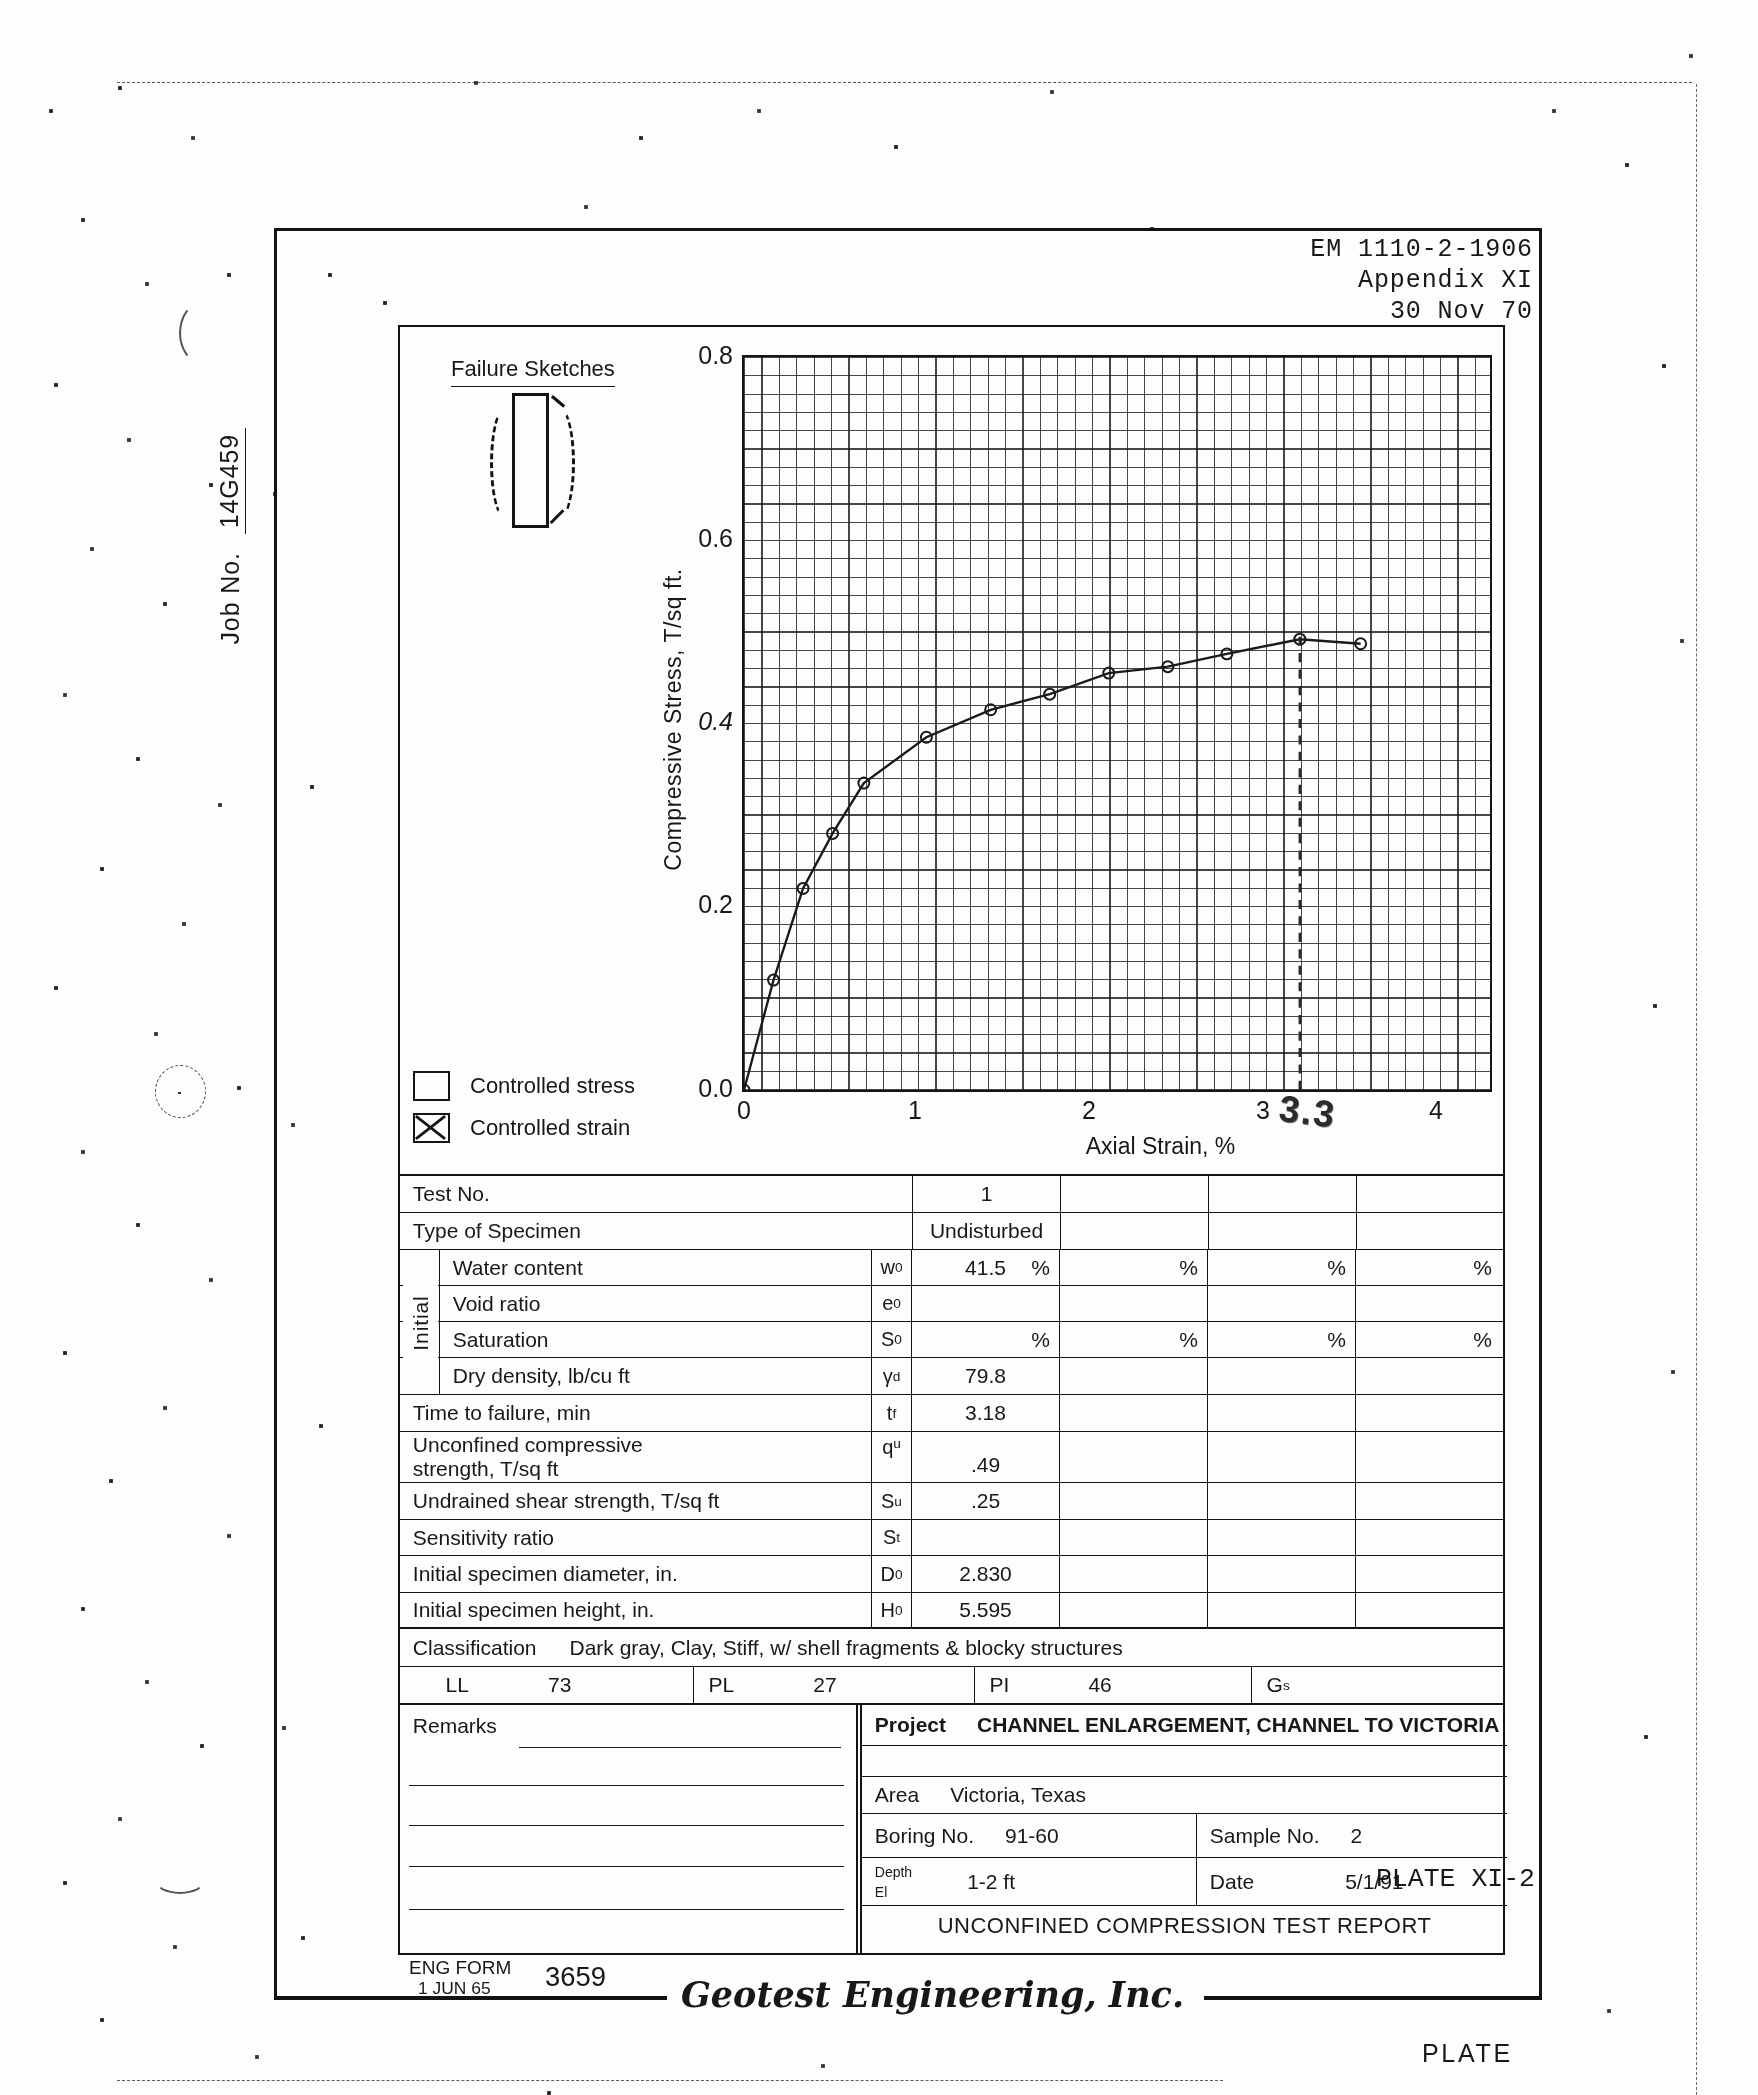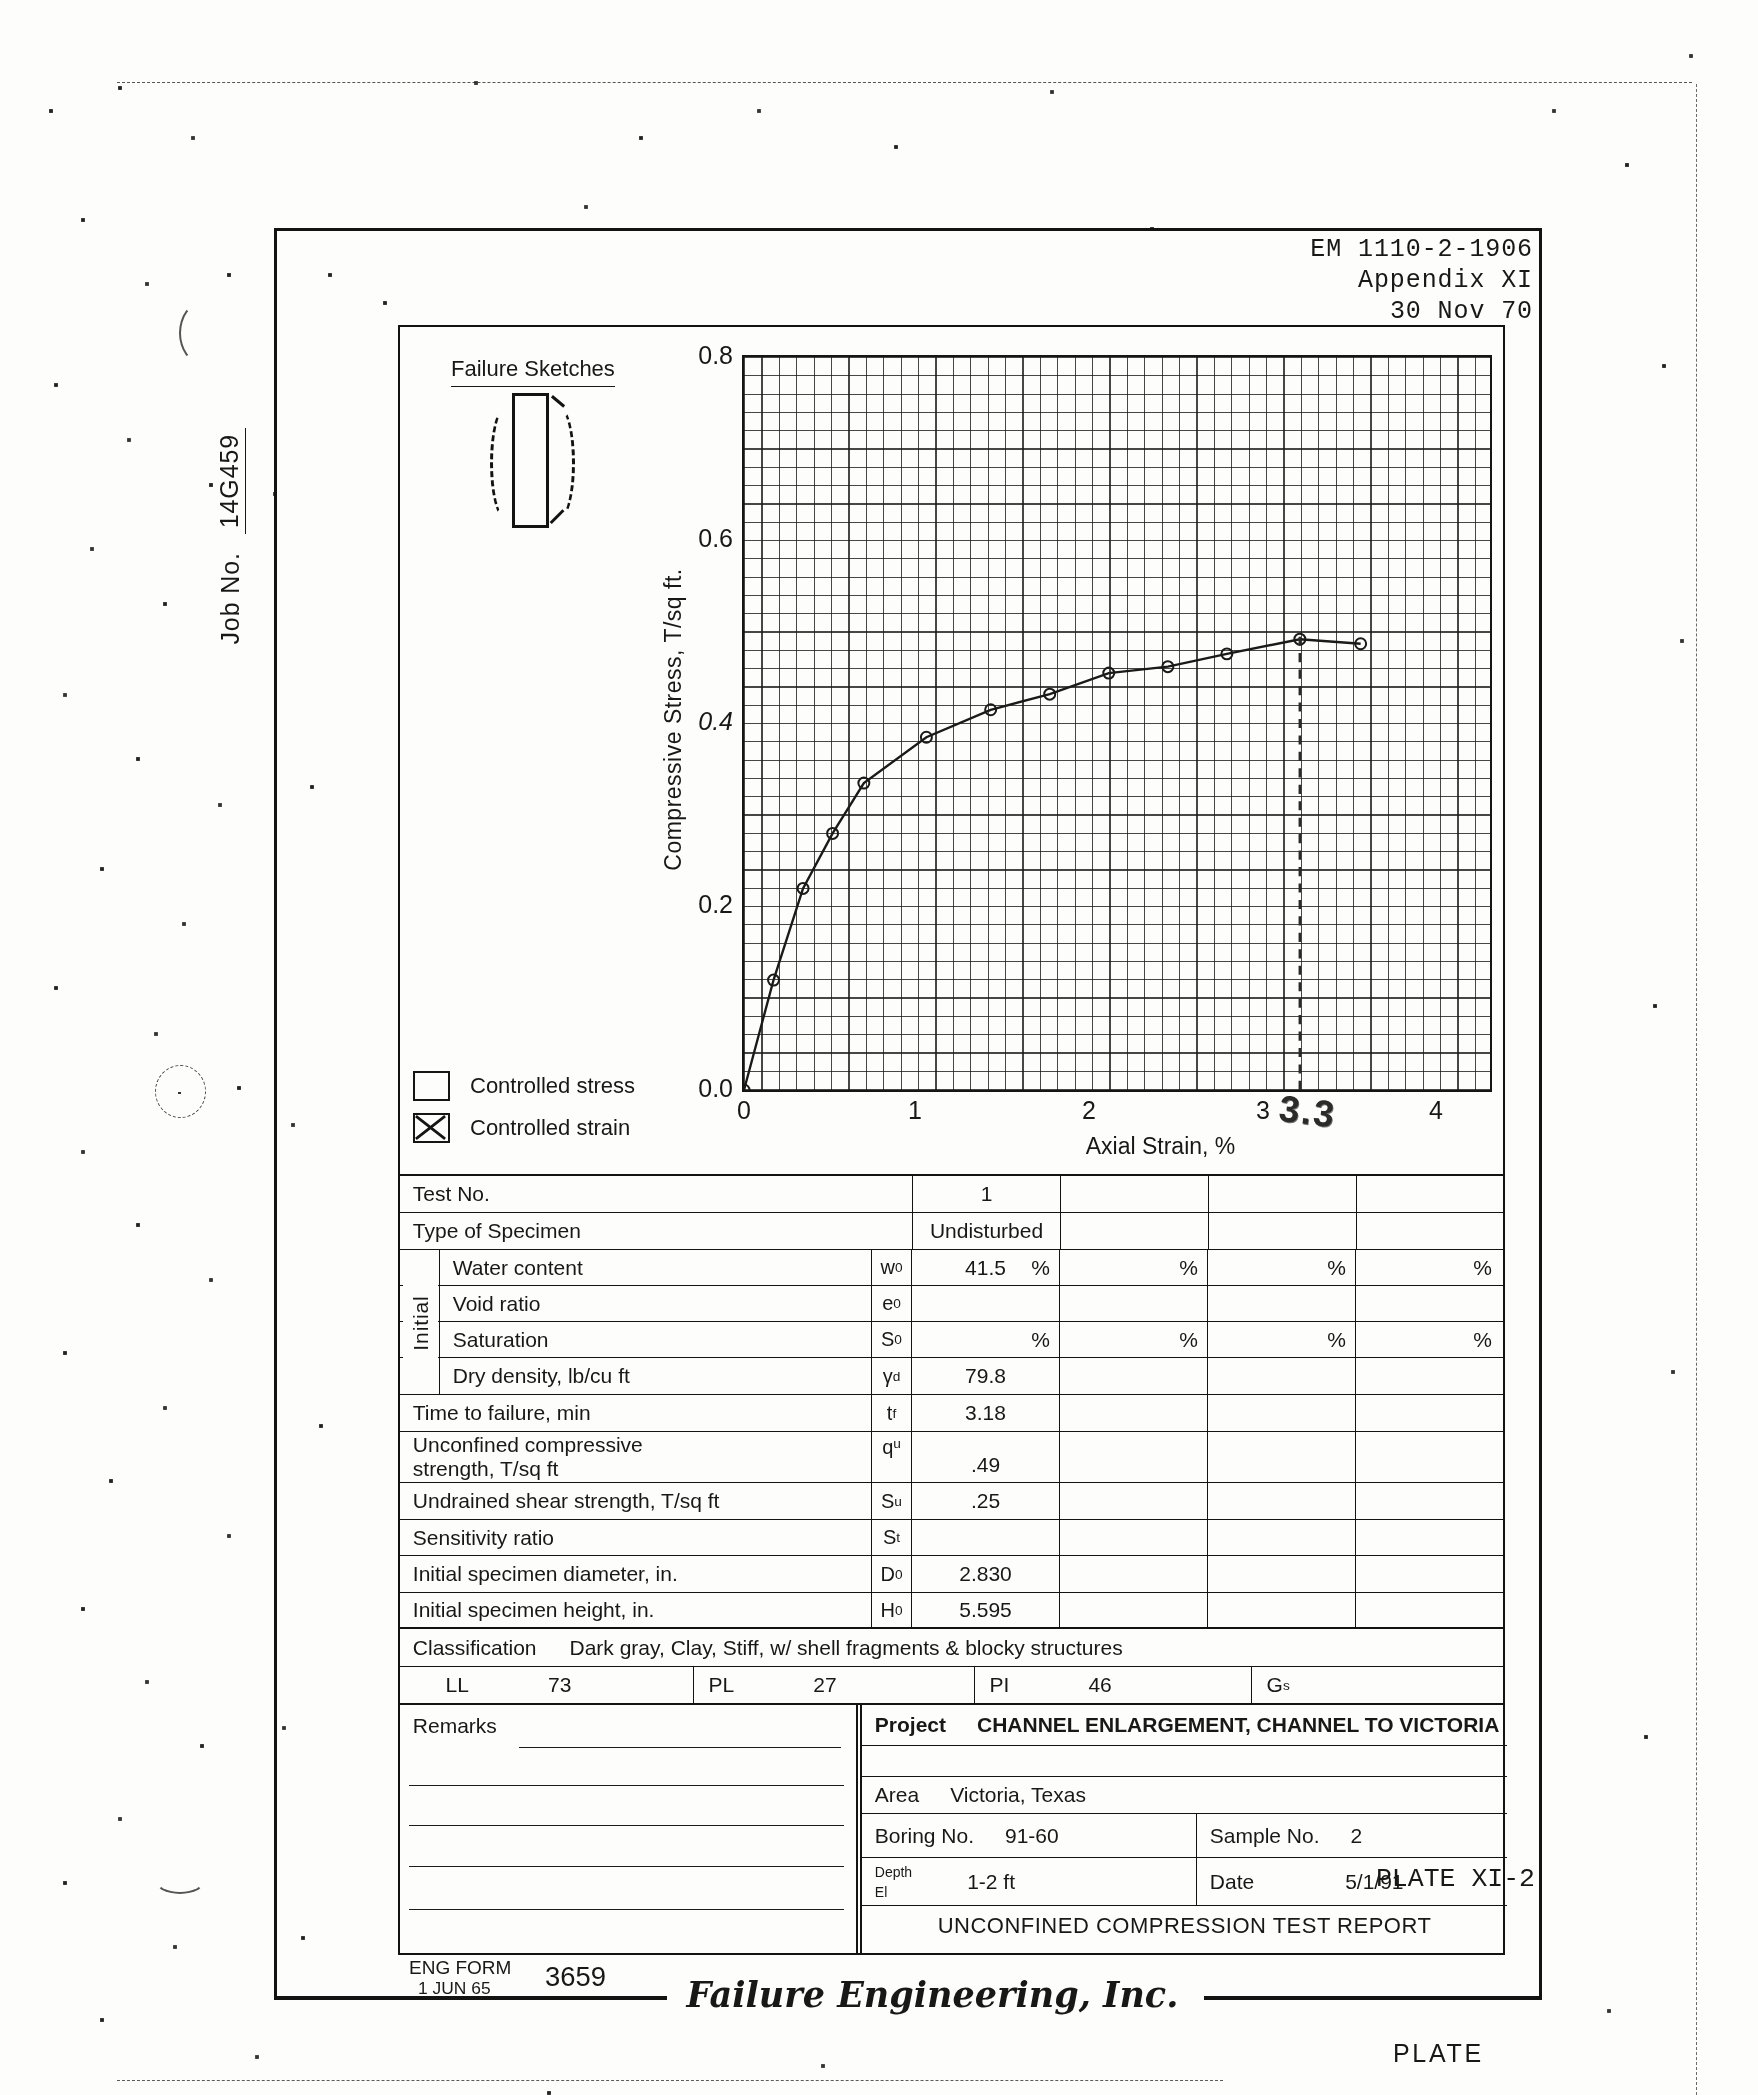--- a/index.html
+++ b/index.html
@@ -129,21 +129,21 @@
   .title-row{justify-content:center; padding-left:0; font-size:22px; letter-spacing:0.5px;}
 
   
   .eng-form{left:409px; top:1957px; font-size:19px; line-height:21px;}
   .eng-form .l2{font-size:17.4px; padding-left:9.1px;}
   .form-num{left:545px; top:1961px; font-size:27.4px;}
   .plate-ref{left:1297px; top:1864px; width:238px; text-align:right;
     font-family:"Liberation Mono", monospace; font-size:26.5px;}
   .company{left:649px; top:1974px; width:567px; text-align:center;
     font-family:"DejaVu Serif", serif; font-style:italic; font-weight:bold; font-size:35px;}
-  .plate-word{left:1393px; top:2039px; font-size:25px; letter-spacing:2.7px;}
+  .plate-word{left:1422px; top:2039px; font-size:25px; letter-spacing:2.7px;}
 </style>
 </head>
 <body>
 
 <div class="page">
 
   <div class="abs speckles"></div>
   <div class="abs edge-top"></div>
   <div class="abs edge-right"></div>
   <div class="abs edge-bottom"></div>
@@ -463,17 +463,17 @@
       </div>
     </div>
   </div>
 
   <div class="abs eng-form">
     <div>ENG FORM</div>
     <div class="l2">1 JUN 65</div>
   </div>
   <div class="abs form-num">3659</div>
   <div class="abs plate-ref">PLATE XI-2</div>
-  <div class="abs company">Failure Engineering, Inc.</div>
+  <div class="abs company">Geotest Engineering, Inc.</div>
   <div class="abs plate-word">PLATE</div>
 
 </div>
 
 
 </body></html>

